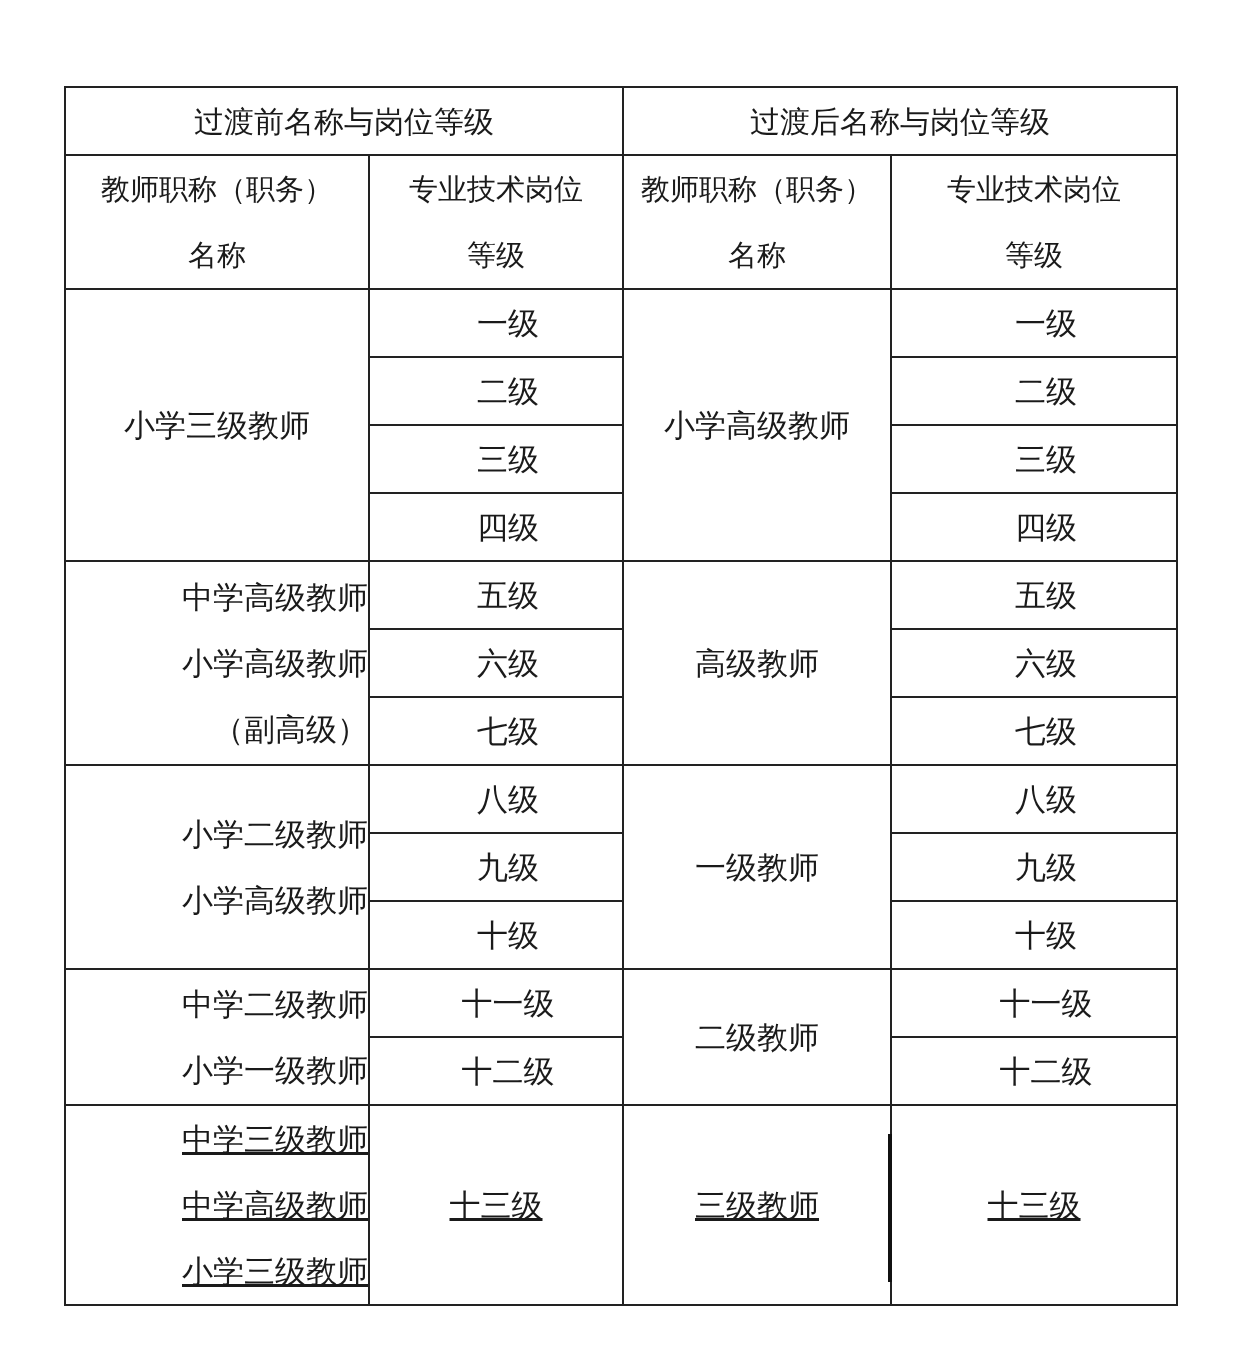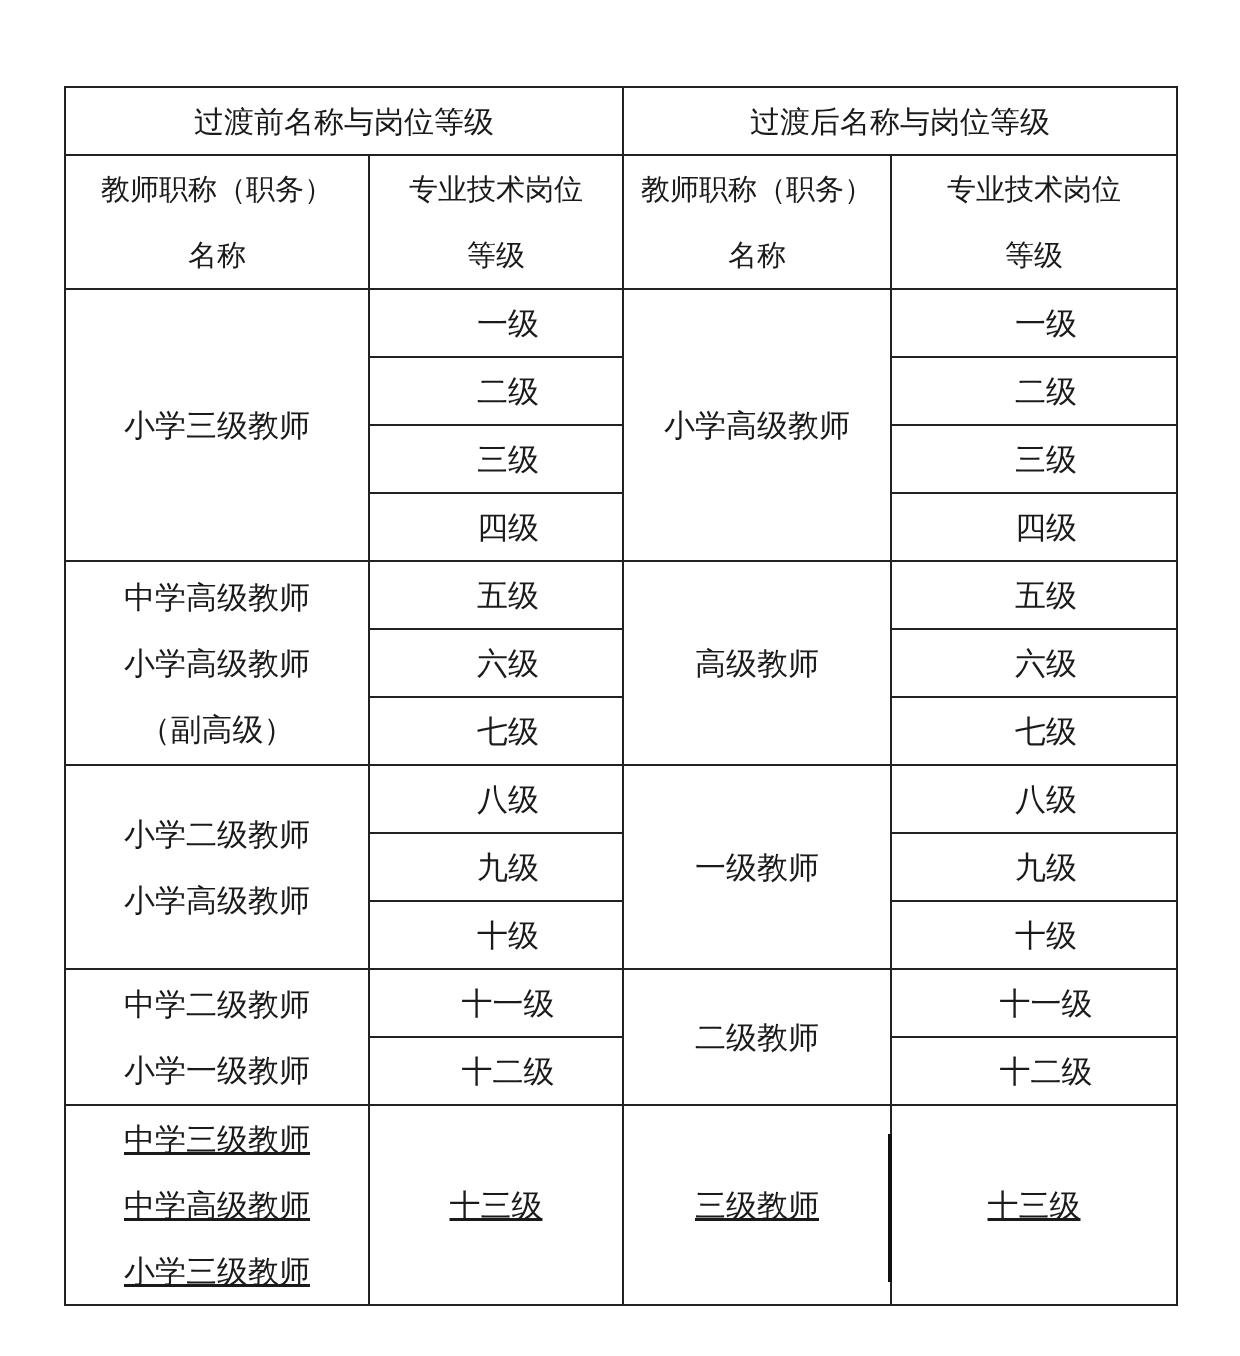--- a/index.html
+++ b/index.html
@@ -5,21 +5,21 @@
   html,body{margin:0;padding:0;background:#fff;}
   body{width:1240px;height:1356px;position:relative;overflow:hidden;
        font-family:"DejaVu Sans","Liberation Sans",sans-serif;color:#1a1a1a;}
   table{position:absolute;left:64px;top:86px;border-collapse:collapse;
         width:1112px;table-layout:fixed;}
   td{border:2px solid #222;text-align:center;vertical-align:middle;
      font-size:31px;line-height:1.1;padding:0;}
   td.h1{height:66px;font-size:30px;}
   td.h2{height:132px;font-size:29px;line-height:66px;}
   td.g{height:66px;padding-left:24px;}
-  .multi div{line-height:66px;}
+  .multi div{line-height:66px;text-align:right;}
   .line{display:block;}
   td.tall{height:198px;text-decoration:underline;}
   .artifact{position:absolute;left:888px;top:1134px;width:4px;height:148px;background:#111;}
 </style>
 </head>
 <body>
 
 <table>
   <colgroup>
     <col style="width:304px">

